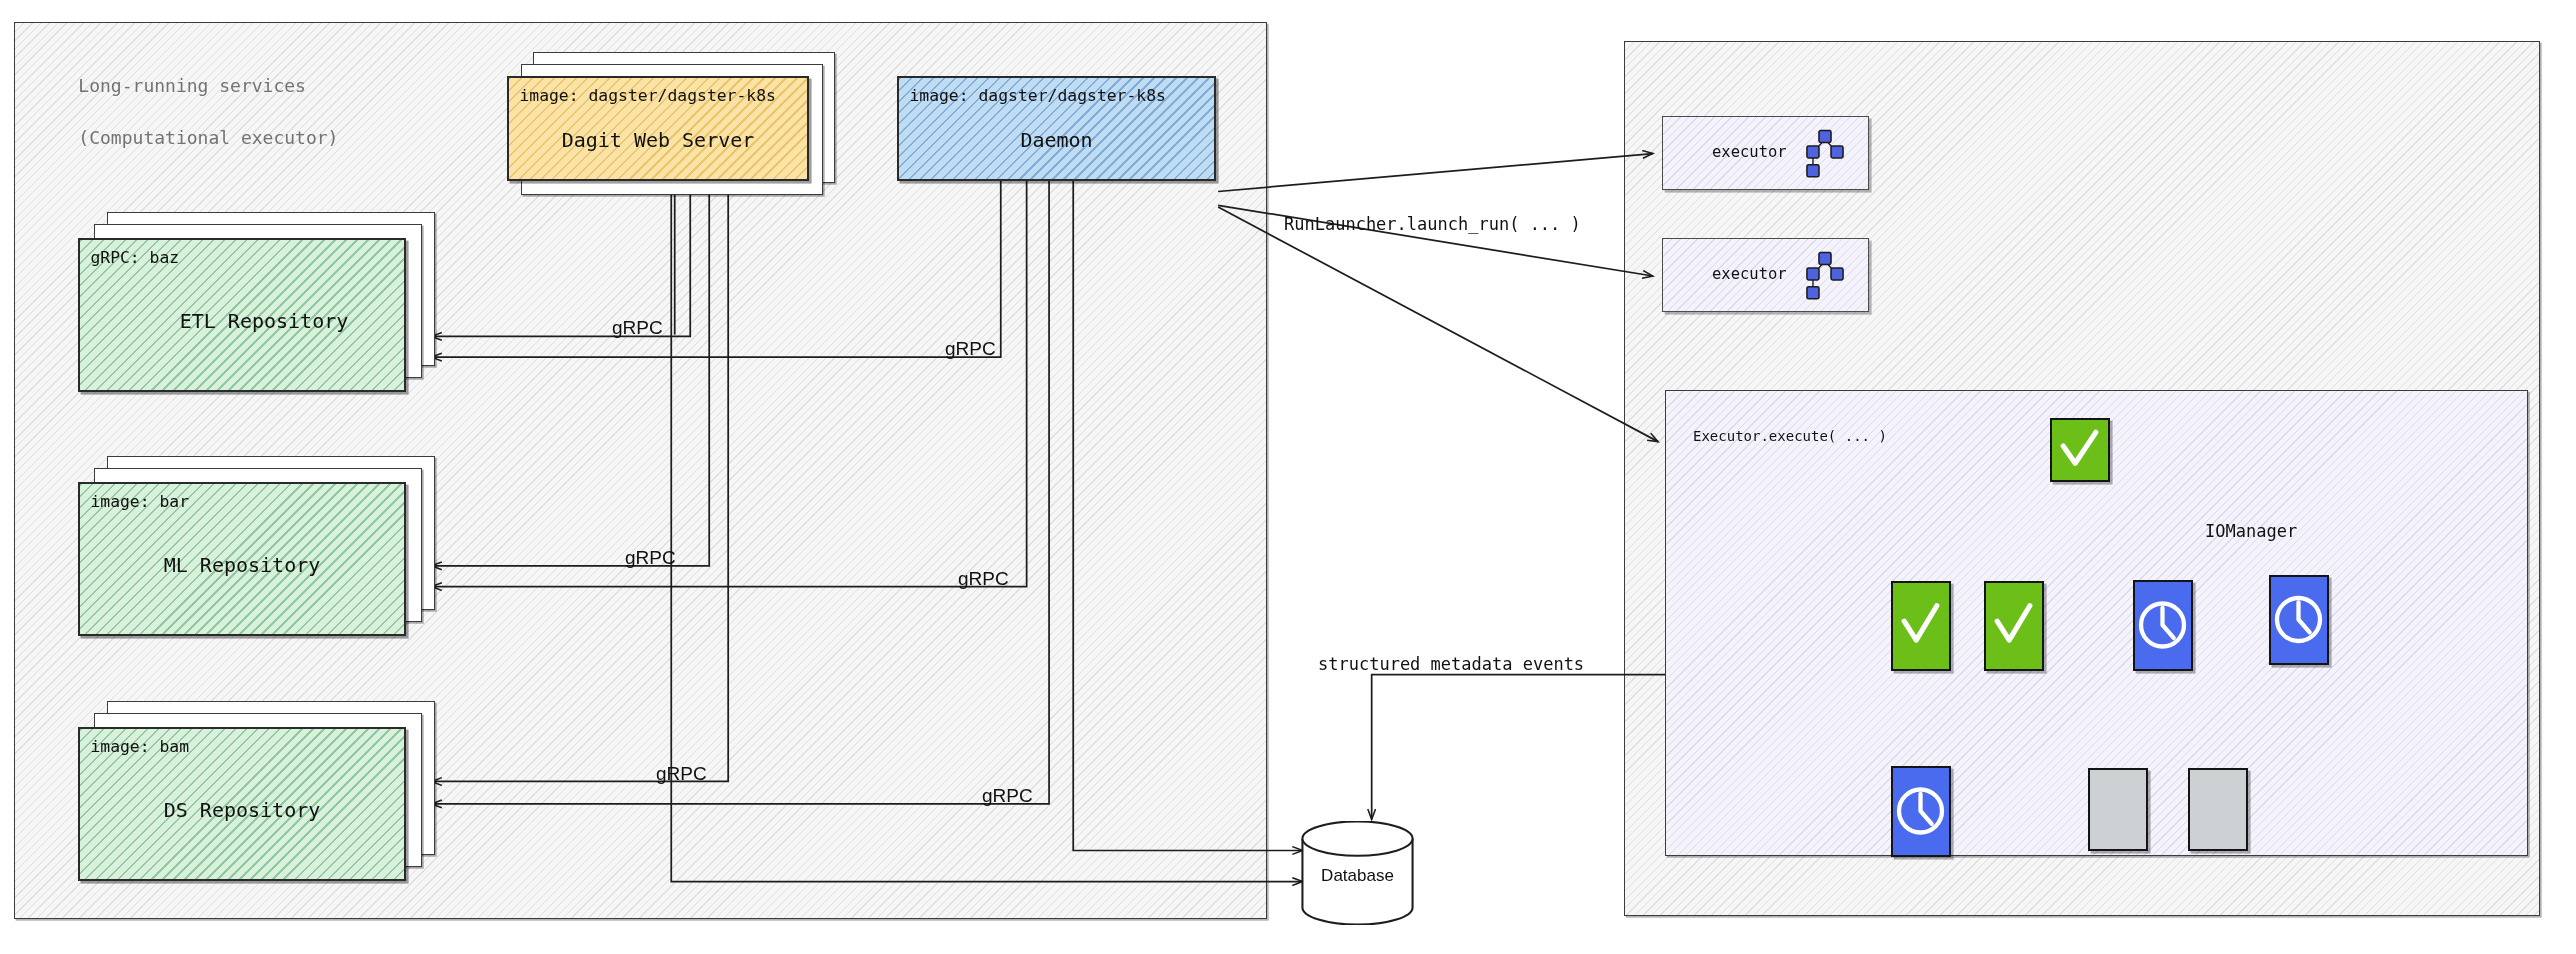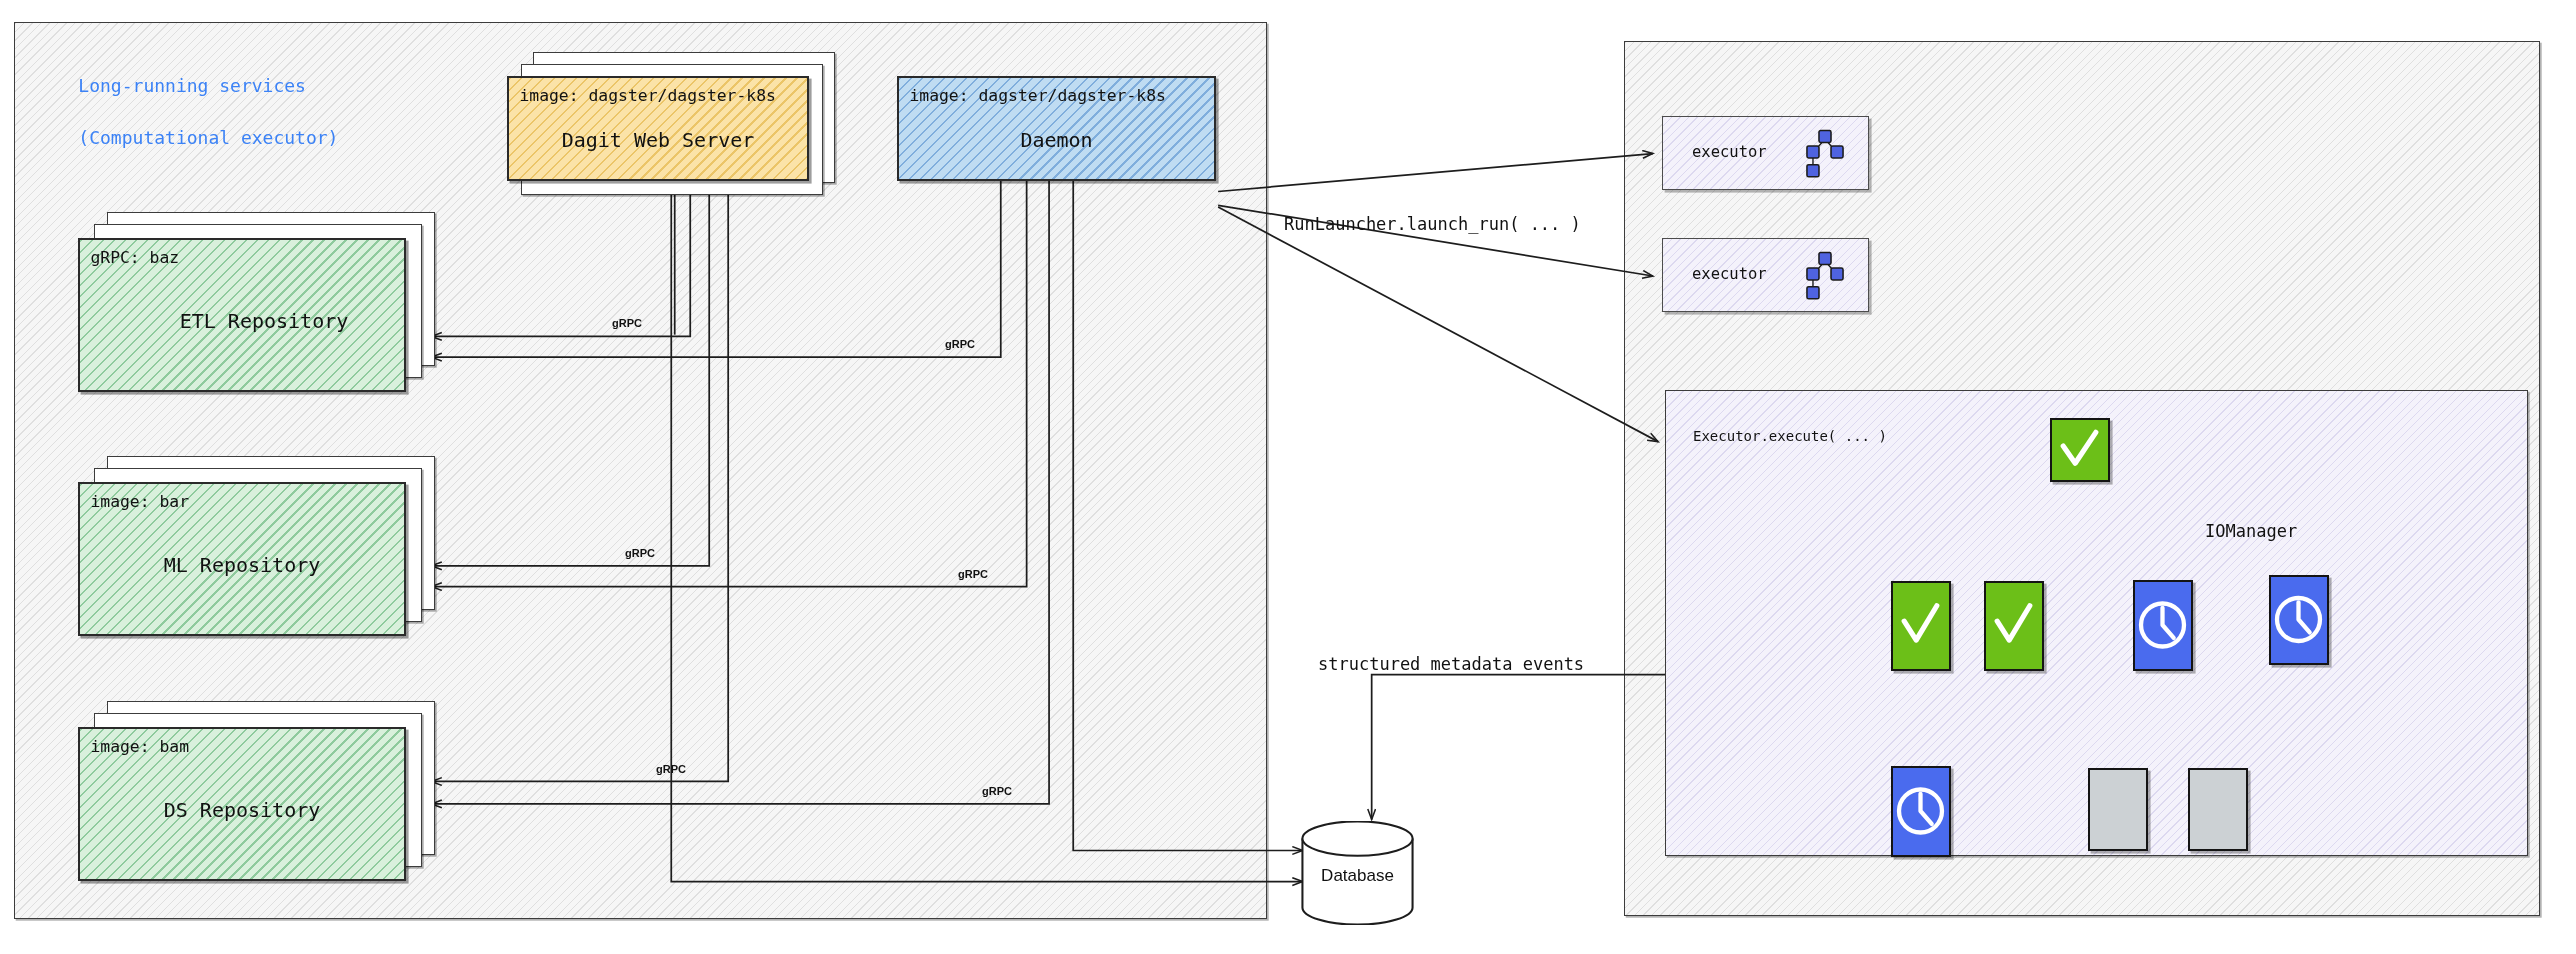--- a/index.html
+++ b/index.html
@@ -34,51 +34,51 @@
   .hatch-blue{
     background-color:#bfdcf2;
     background-image:repeating-linear-gradient(135deg,
       rgba(40,110,190,.42) 0px,rgba(40,110,190,.42) 1.7px,
       rgba(255,255,255,0) 1.7px,rgba(255,255,255,0) 7.8px);
   }
 
   
   .panel{position:absolute;border:1.7px solid #3c3c3c;box-sizing:border-box;
          box-shadow:1.7px 1.7px 0 rgba(0,0,0,.30);}
-  .panel-title{position:absolute;font-size:18px;color:#3b82f6;line-height:1.45;white-space:pre;}
+  .panel-title{position:absolute;font-size:18px;color:#737373;line-height:1.45;white-space:pre;}
 
   
   .stackwrap{position:absolute;}
   .shadowcard{position:absolute;background:#fff;border:1.7px solid #3c3c3c;box-sizing:border-box;
               box-shadow:1.7px 1.7px 0 rgba(0,0,0,.32);}
   .card{position:absolute;border:2.2px solid #2a2a2a;box-sizing:border-box;
         box-shadow:2.6px 2.6px 0 rgba(0,0,0,.38);}
   .card .imgline{position:absolute;left:10.4px;top:7.8px;font-size:16.4px;color:#111;white-space:pre;}
   .card .cardlabel{position:absolute;left:0;right:0;text-align:center;font-size:20px;color:#111;white-space:pre;}
 
   
   .execbox{position:absolute;border:1.7px solid #4c4c4c;box-sizing:border-box;
            box-shadow:2.6px 2.6px 0 rgba(0,0,0,.28);}
-  .execbox .execlabel{position:absolute;font-size:15.5px;color:#111;white-space:pre;}
+  .execbox .execlabel{position:absolute;font-size:15.5px;color:#111;white-space:pre;margin-left:20px;}
 
   
   .node{position:absolute;box-sizing:border-box;border:2.6px solid #141414;
         box-shadow:2.6px 2.6px 0 rgba(0,0,0,.30);}
   .node.green{background:#6cbf18;}
   .node.blue{background:#4a6bee;}
   .node.gray{background:#ccd1d4;}
 
   
   .db{position:absolute;}
   .dblabel{position:absolute;left:0;right:0;text-align:center;font-size:17px;color:#111;
            font-family:"Liberation Sans","DejaVu Sans",sans-serif;}
 
   
   .edgelabel{position:absolute;font-size:17px;color:#111;white-space:pre;}
-  .edgelabel.sans{font-family:"Liberation Sans","DejaVu Sans",sans-serif;font-size:11px;font-weight:bold;}
+  .edgelabel.sans{font-family:"Liberation Sans","DejaVu Sans",sans-serif;font-size:19px;}
   svg.wires{position:absolute;left:0;top:0;width:2576px;height:954px;overflow:visible;}
 </style>
 </head>
 <body>
 
 <div id="stage">
 
   <div class="panel hatch-gray" style="left:14px;top:22.4px;width:1253px;height:897px;">
   </div>
   <div class="panel-title" style="left:35px;top:47px;width:449px;">

